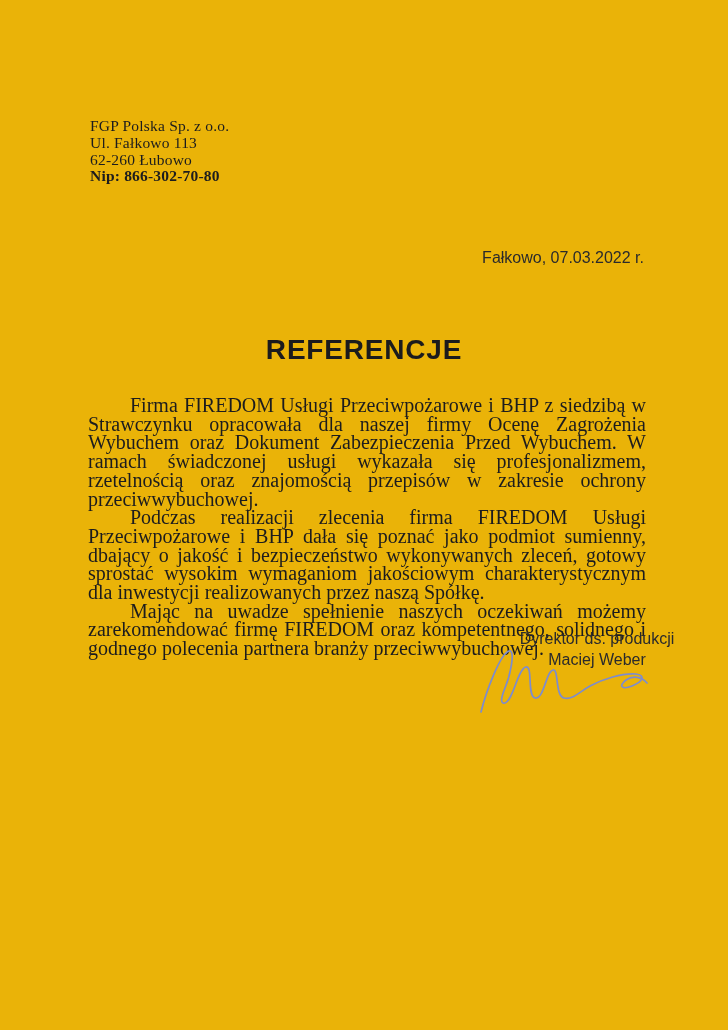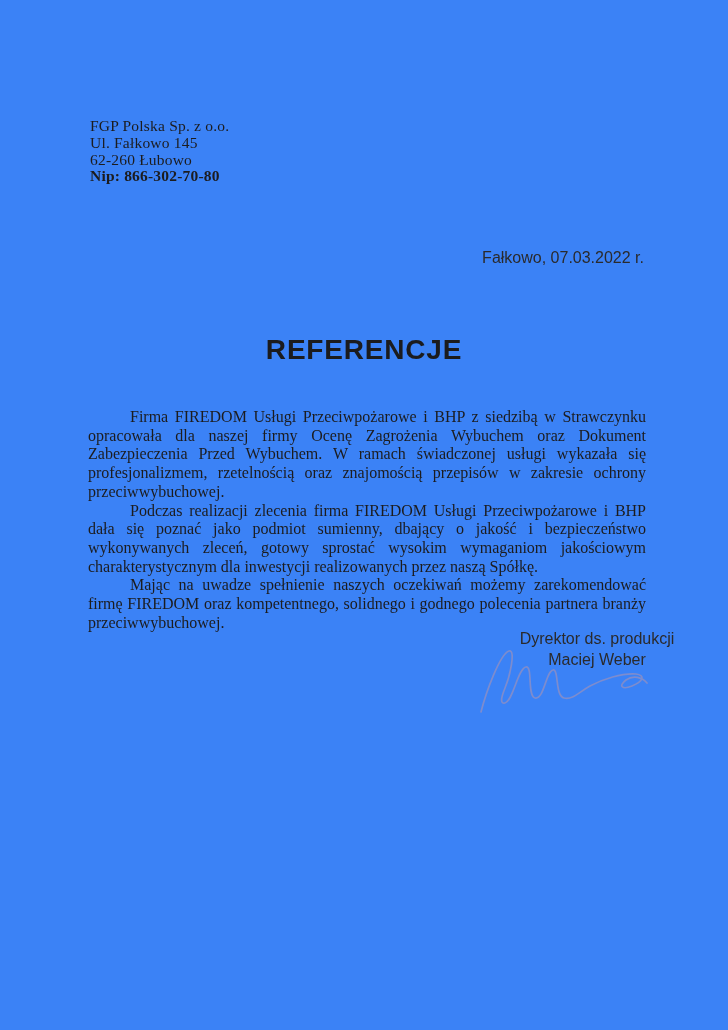--- a/index.html
+++ b/index.html
@@ -4,21 +4,21 @@
 <style>
   html, body {
     margin: 0;
     padding: 0;
     background: #ffffff;
   }
   .page {
     position: relative;
     width: 728px;
     height: 1030px;
-    background: #3b82f6;
+    background: #eab308;
     overflow: hidden;
     font-family: "Liberation Serif", serif;
     color: #1c1c1e;
   }
   
   .address {
     position: absolute;
     left: 90px;
     top: 118px;
     font-size: 15.5px;
@@ -58,23 +58,23 @@
     font-weight: bold;
     font-size: 28px;
     letter-spacing: 0.8px;
     color: #1b1b1d;
   }
 
   
   .body-text {
     position: absolute;
     left: 88px;
-    top: 408px;
+    top: 396px;
     width: 558px;
-    font-size: 16px;
+    font-size: 20px;
     line-height: 18.7px;
     text-align: justify;
   }
   .body-text p {
     margin: 0;
     text-indent: 42px;
   }
 
   
   .sign-block {
@@ -97,21 +97,21 @@
     height: 85px;
   }
 </style>
 </head>
 <body>
 
 <div class="page">
 
   <div class="address">
     <div>FGP Polska Sp. z o.o.</div>
-    <div>Ul. Fałkowo 145</div>
+    <div>Ul. Fałkowo 113</div>
     <div>62-260 Łubowo</div>
     <div class="nip">Nip: 866-302-70-80</div>
   </div>
 
 
   <div class="dateline">Fałkowo, 07.03.2022 r.</div>
 
   <div class="title">REFERENCJE</div>
 
   <div class="body-text">

